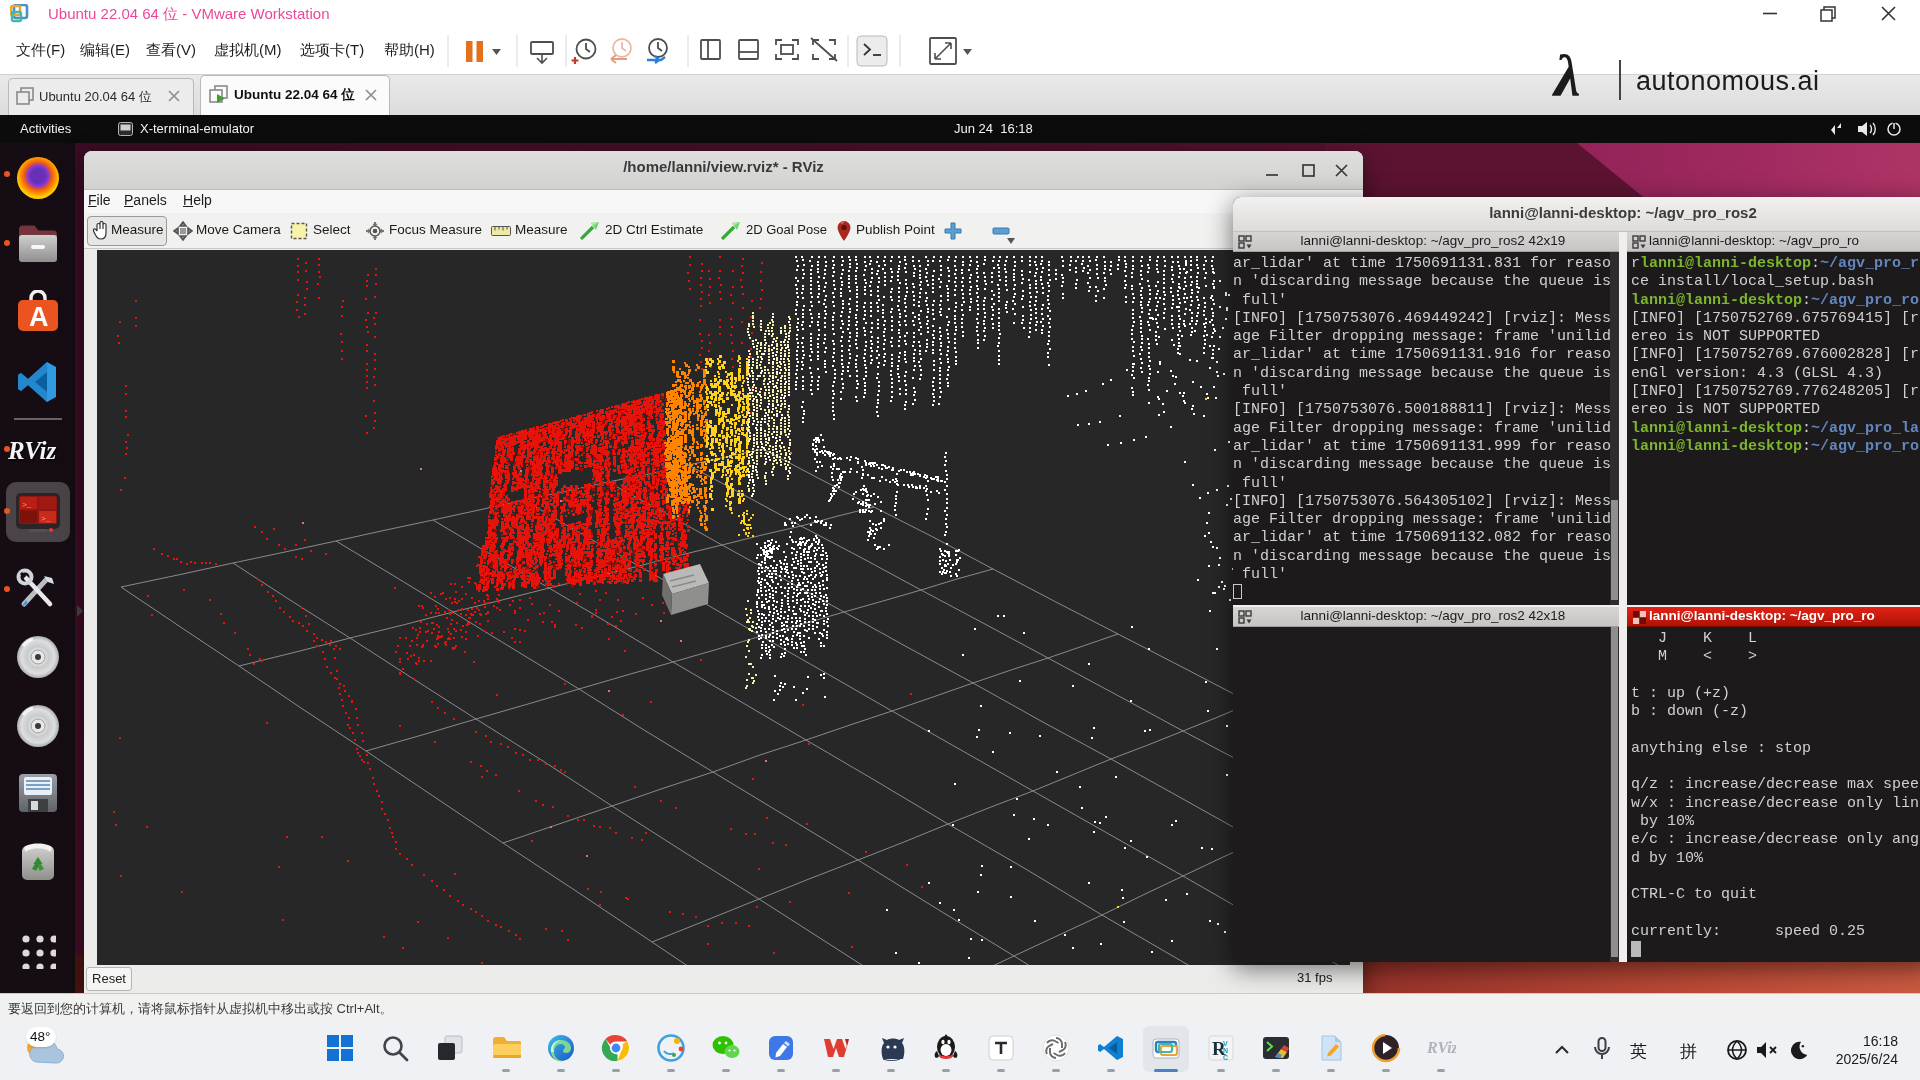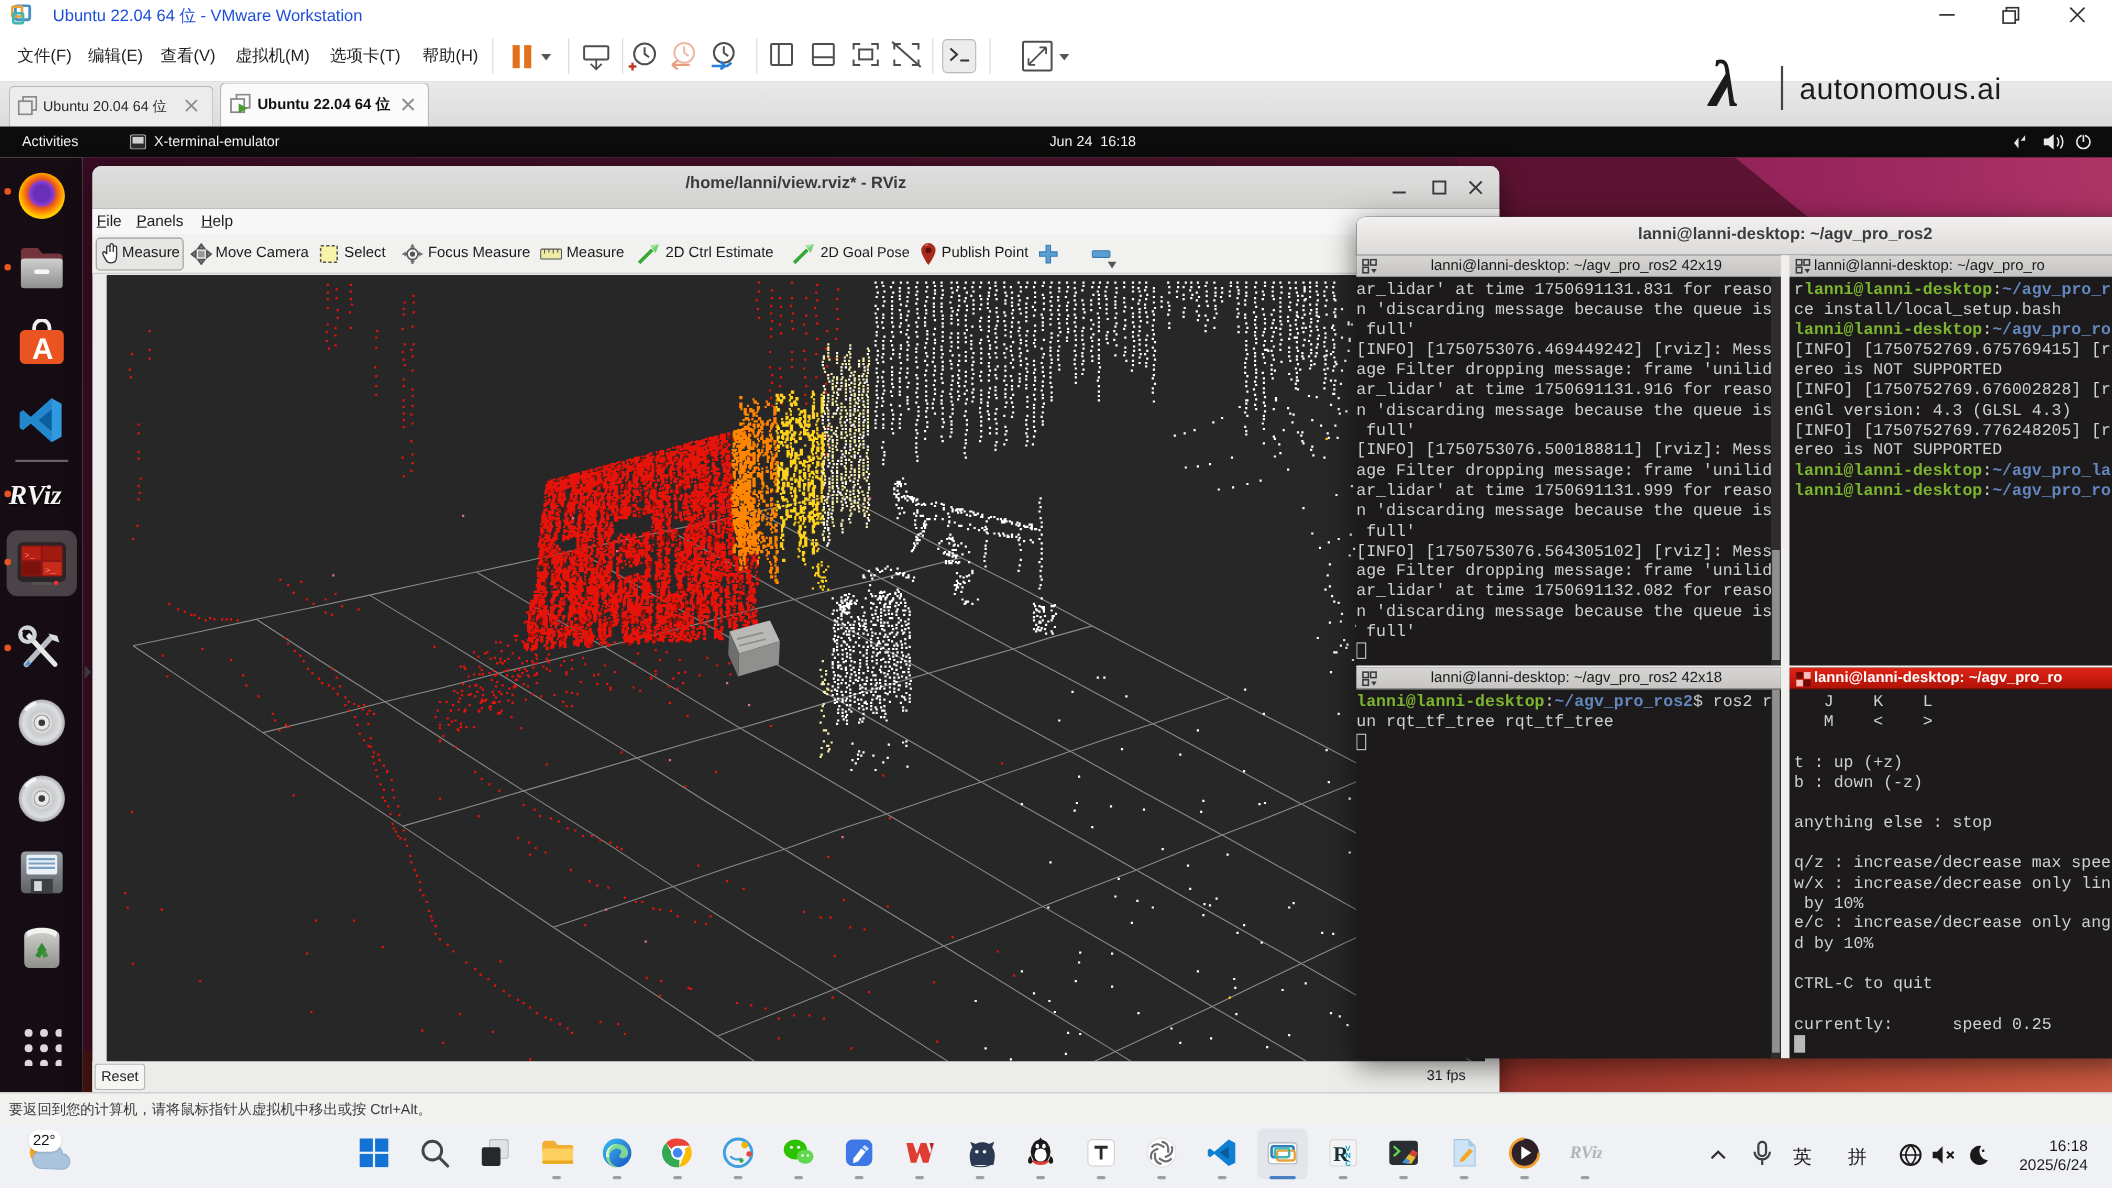--- a/index.html
+++ b/index.html
@@ -7,21 +7,21 @@
 .mono{font-family:Liberation Mono, monospace}
 </style></head>
 <body>
 
 <div class="abs" style="left:0;top:0;width:1920px;height:27px;background:#fff">
  <svg class="abs" style="left:10px;top:4px" width="19" height="19" viewBox="0 0 19 19">
   <rect x="4" y="1" width="13" height="13" rx="2" fill="none" stroke="#4a90c4" stroke-width="2.6"></rect>
   <rect x="1" y="2" width="9" height="9" rx="1.5" fill="none" stroke="#e8a33d" stroke-width="2.4"></rect>
   <rect x="2" y="8" width="9" height="9" rx="1.5" fill="none" stroke="#3fb8af" stroke-width="2.4"></rect>
  </svg>
- <div class="abs" style="left:48px;top:5px;font-size:15px;color:#1d4ed8">Ubuntu 22.04 64 位 - VMware Workstation</div>
+ <div class="abs" style="left:48px;top:5px;font-size:15px;color:#ec4899">Ubuntu 22.04 64 位 - VMware Workstation</div>
  <svg class="abs" style="left:1758px;top:0" width="150" height="27" viewBox="0 0 150 27">
   <path d="M5 13.5h14" stroke="#333" stroke-width="1.6"></path>
   <rect x="66" y="7" width="11" height="11" fill="none" stroke="#333" stroke-width="1.5"></rect>
   <rect x="63" y="10" width="11" height="11" fill="#fff" stroke="#333" stroke-width="1.5"></rect>
   <path d="M124 7l13 13M137 7l-13 13" stroke="#333" stroke-width="1.6"></path>
  </svg>
 </div>
 
 <div class="abs" style="left:0;top:27px;width:1920px;height:48px;background:#fff;border-bottom:1px solid #d0d0d0">
  <div class="abs" style="top:14px;font-size:15px;color:#1f1f1f">
@@ -421,23 +421,20 @@
       <svg class="abs" style="left:5px;top:3px" width="15" height="15" viewBox="0 0 15 15">
         <g fill="none" stroke="#3a3a3a" stroke-width="1.4">
           <rect x="1" y="1" width="5" height="5"></rect>
           <rect x="8" y="1" width="5" height="5"></rect>
           <rect x="1" y="8" width="5" height="5"></rect>
         </g>
         <path d="M8.5 9.5h5l-2.5 4z" fill="#3a3a3a"></path>
       </svg>
  <div class="abs" style="left:20px;top:1px;width:360px;text-align:center;font-size:13.5px;color:#1a1a1a;white-space:nowrap">lanni@lanni-desktop: ~/agv_pro_ros2 42x18</div>
     </div>
-<div class="abs mono" style="left:0;top:430px;width:377px;height:335px;background:#1c1a1a;overflow:hidden">
- <div style="padding:3px 0 0 0;font-size:15px;line-height:18.3px;color:#d0d0d0;white-space:pre"><span style="color:#7cb52e;font-weight:bold">lanni@lanni-desktop</span>:<span style="color:#6286bd;font-weight:bold">~/agv_pro_ros2</span>$ ros2 r<br>un rqt_tf_tree rqt_tf_tree<br><span style="display:inline-block;width:9px;height:15px;border:1px solid #c8c8c8;vertical-align:-2px"></span></div>
-</div>
 <div class="abs" style="left:377px;top:430px;width:9px;height:335px;background:#2e2c2c">
  <div class="abs" style="left:1px;top:0px;width:7px;height:330px;background:#8f8f8f"></div>
     </div>
 <div class="abs" style="left:394px;top:410px;width:306px;height:20px;background:linear-gradient(#e02415,#b01207);border-bottom:1px solid #7d0b04">
       <svg class="abs" style="left:5px;top:3px" width="15" height="15" viewBox="0 0 15 15">
         <g fill="#6d0b06">
           <rect x="1" y="1" width="6" height="6"></rect>
           <rect x="8" y="8" width="6" height="6"></rect>
         </g>
         <g fill="#f4c2bd">
@@ -457,21 +454,21 @@
  <span class="abs" style="left:8px;top:6px;font-size:13px;color:#3a3a3a">要返回到您的计算机，请将鼠标指针从虚拟机中移出或按 Ctrl+Alt。</span>
 
 </div>
 
 <div class="abs" style="left:0;top:1022px;width:1920px;height:58px;background:#eff1f4">
 <svg class="abs" style="left:24px;top:10px" width="46" height="40" viewBox="0 0 46 40">
 <circle cx="12" cy="16" r="9" fill="#f5a623"></circle>
 <path d="M12 30a8 8 0 0 1 2-15.8A10 10 0 0 1 33 17a7 7 0 0 1-1 14z" fill="#aac4dd" stroke="#8fb0cf"></path>
 </svg>
 <div class="abs" style="left:26px;top:5px;width:30px;height:20px;background:#fff;border-radius:10px;box-shadow:0 1px 2px rgba(0,0,0,0.15)"></div>
-<div class="abs" style="left:30px;top:7px;font-size:13.5px;color:#111">22°</div>
+<div class="abs" style="left:30px;top:7px;font-size:13.5px;color:#111">48°</div>
 <svg class="abs" style="left:325px;top:11px" width="30" height="30" viewBox="0 0 30 30">
       <rect x="2" y="2" width="12" height="12" fill="#1273d4"></rect>
       <rect x="16" y="2" width="12" height="12" fill="#1273d4"></rect>
       <rect x="2" y="16" width="12" height="12" fill="#1273d4"></rect>
       <rect x="16" y="16" width="12" height="12" fill="#1273d4"></rect>
     </svg>
 <svg class="abs" style="left:380px;top:11px" width="30" height="30" viewBox="0 0 30 30">
       <circle cx="13" cy="13" r="8.5" fill="none" stroke="#414549" stroke-width="2.6"></circle>
       <path d="M19.5 19.5L27 27" stroke="#414549" stroke-width="2.8" stroke-linecap="round"></path>
     </svg>

